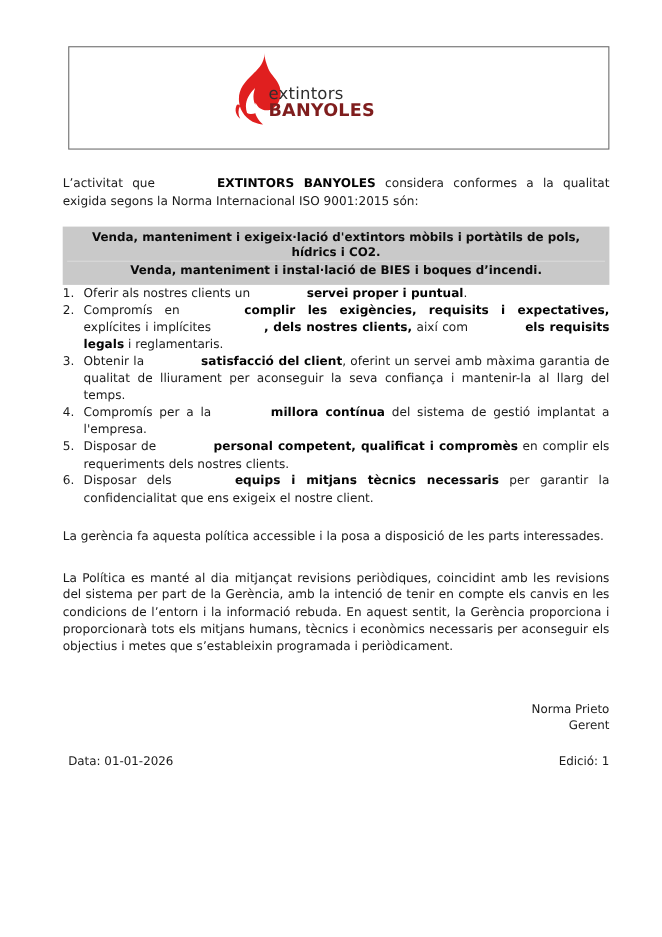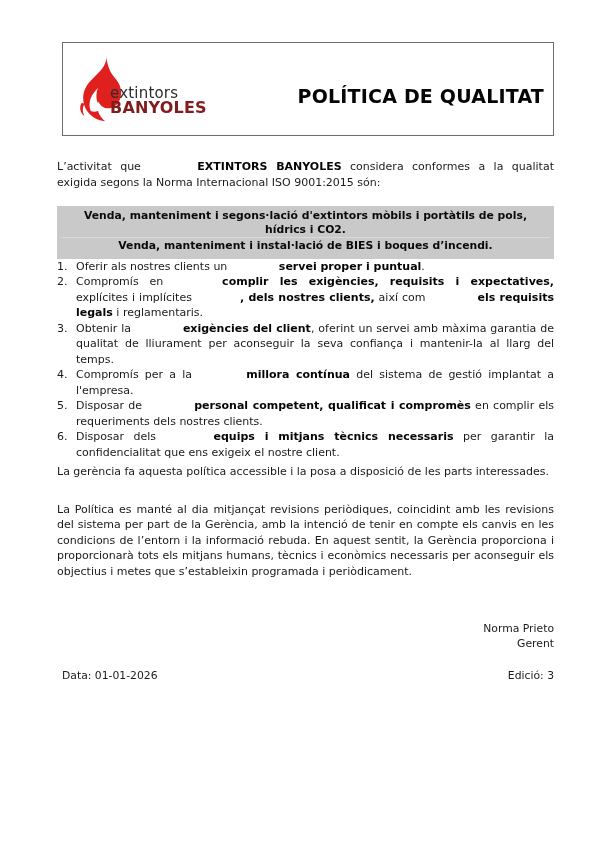--- a/index.html
+++ b/index.html
@@ -16,20 +16,21 @@
   }
   
   .header-box {
     margin-left:5px;
     height:94px;
     border:1px solid #6e6e6e;
     display:flex;
     align-items:center;
     box-sizing:border-box;
     background:#fff;
+    flex-direction:column;
   }
   .logo { display:flex; align-items:flex-start; padding-left:12px; width:210px; flex:none; }
   .flame { width:52px; height:74px; flex:none; margin-top:2px; }
   .logo-text { margin-left:-17px; margin-top:36px; position:relative; z-index:2; }
   .logo-line1 { font-size:15px; color:#2e2e2e; line-height:13px; letter-spacing:0.2px; }
   .logo-line2 { font-size:16px; font-weight:bold; color:#7f1d1d; line-height:16px; letter-spacing:0.2px; }
   .doc-title {
     flex:1;
     text-align:right;
     padding-right:9px;
@@ -51,21 +52,21 @@
     color:#0a0a0a;
     padding:2px 4px 5px 4px;
   }
   .scope-row { padding:1px 14px; }
   .scope-row + .scope-row { border-top:1px solid #d9d9d9; }
   .decl { margin:36px 0 17px 0; text-align:left; }
   .policy-list { }
   .list-item { display:flex; }
   .item-number { width:19px; flex:none; }
   .item-text { flex:1; text-align:justify; }
-  .para-access { margin-top:4px; }
+  .para-access { margin-top:20px; }
   .para-review { margin-top:22px; }
   .signature { margin-top:42px; text-align:right; font-size:10.8px; line-height:15px; }
   .footer {
     display:flex;
     justify-content:space-between;
     margin-top:18px;
     padding-left:5px;
     font-size:10.8px;
     gap:41px;
   }
@@ -95,43 +96,42 @@
         <path fill="#e01f1f" d="M12 96
           C8 104 10 114 18 120
           C14 112 14 104 18 97
           C16 95 13 94 12 96 Z"></path>
       </svg>
       <div class="logo-text">
         <div class="logo-line1">extintors</div>
         <div class="logo-line2">BANYOLES</div>
       </div>
     </div>
-    <div class="doc-title">POLÍTICA DE QUALITAT</div>
   </div>
 
   <p class="bodytext intro">L’activitat que <b>EXTINTORS BANYOLES</b> considera conformes a la qualitat exigida segons la Norma Internacional ISO 9001:2015 són:</p>
 
   <div class="scope-box">
-    <div class="scope-row">Venda, manteniment i segons·lació d'extintors mòbils i portàtils de pols, hídrics i CO2.</div>
+    <div class="scope-row">Venda, manteniment i exigeix·lació d'extintors mòbils i portàtils de pols, hídrics i CO2.</div>
     <div class="scope-row">Venda, manteniment i instal·lació de BIES i boques d’incendi.</div>
   </div>
 
 
   <div class="bodytext policy-list">
     <div class="list-item">
       <span class="item-number">1.</span>
       <span class="item-text">Oferir als nostres clients un <b>servei proper i puntual</b>.</span>
     </div>
     <div class="list-item">
       <span class="item-number">2.</span>
       <span class="item-text">Compromís en <b>complir les exigències, requisits i expectatives,</b> explícites i implícites<b>, dels nostres clients,</b> així com <b>els requisits legals</b> i reglamentaris.</span>
     </div>
     <div class="list-item">
       <span class="item-number">3.</span>
-      <span class="item-text">Obtenir la <b>exigències del client</b>, oferint un servei amb  màxima garantia de qualitat de lliurament per aconseguir la seva confiança i mantenir-la al llarg del temps.</span>
+      <span class="item-text">Obtenir la <b>satisfacció del client</b>, oferint un servei amb  màxima garantia de qualitat de lliurament per aconseguir la seva confiança i mantenir-la al llarg del temps.</span>
     </div>
     <div class="list-item">
       <span class="item-number">4.</span>
       <span class="item-text">Compromís per a la <b>millora contínua</b> del sistema de gestió implantat a l'empresa.</span>
     </div>
     <div class="list-item">
       <span class="item-number">5.</span>
       <span class="item-text">Disposar de <b>personal competent, qualificat i compromès</b> en complir els requeriments dels nostres clients.</span>
     </div>
     <div class="list-item">
@@ -143,16 +143,16 @@
   <p class="bodytext para-access">La gerència fa aquesta política accessible i la posa a disposició de les parts interessades.</p>
   <p class="bodytext para-review">La Política es manté al dia mitjançat revisions periòdiques, coincidint amb les revisions del sistema per part de la Gerència, amb la intenció de tenir en compte els canvis en les condicions de l’entorn i la informació rebuda. En aquest sentit, la Gerència proporciona i proporcionarà tots els mitjans humans, tècnics i econòmics necessaris per aconseguir els objectius i metes que s’estableixin programada i periòdicament.</p>
 
   <div class="signature">
     <div>Norma Prieto</div>
     <div>Gerent</div>
   </div>
 
   <div class="footer">
     <span>Data: 01-01-2026</span>
-    <span>Edició: 3</span>
+    <span>Edició: 1</span>
   </div>
 
 </div>
 
 </body></html>

